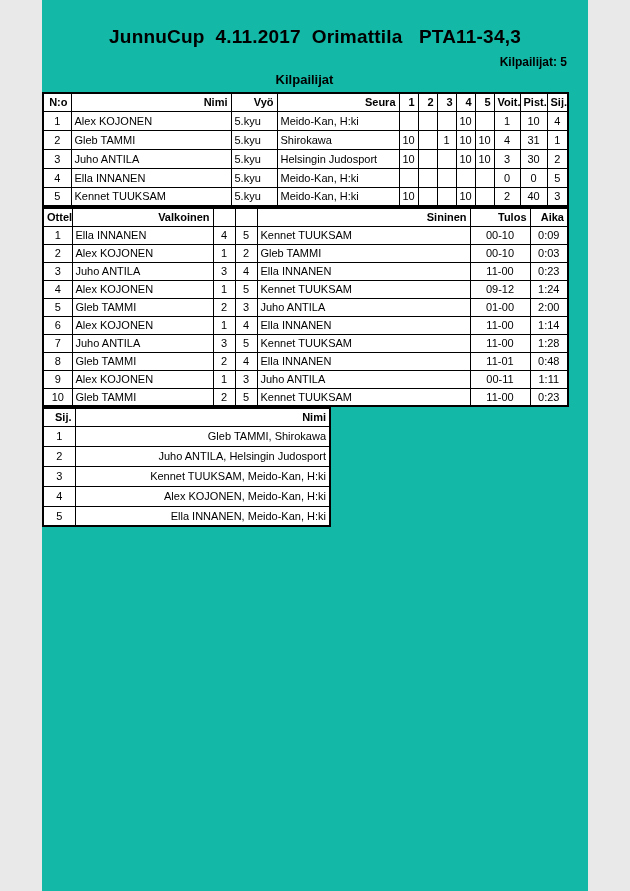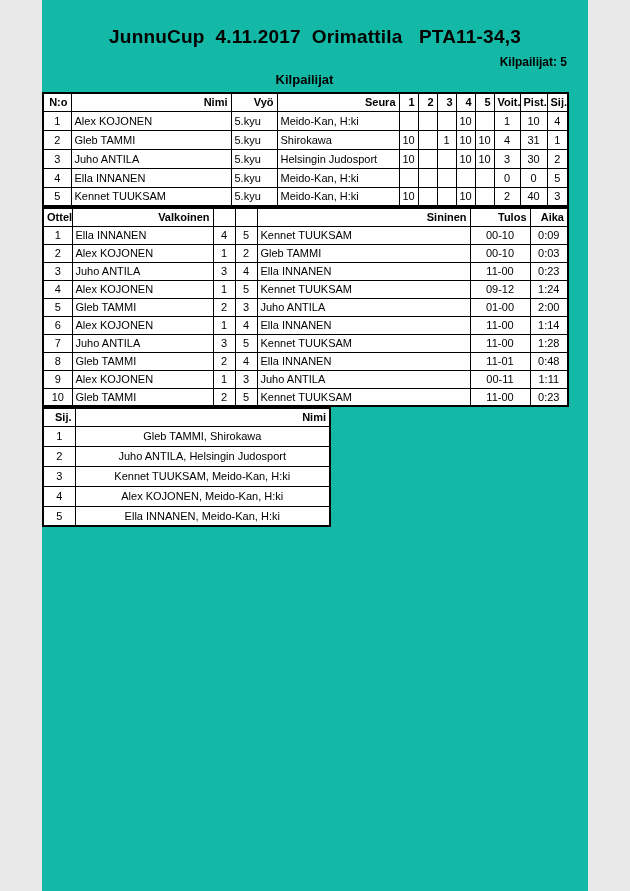--- a/index.html
+++ b/index.html
@@ -39,21 +39,21 @@
   .k-table td:nth-child(2), .k-table td:nth-child(3), .k-table td:nth-child(4) { text-align: left; }
 
   .o-table { width: 525px; }
   .o-table td { text-align: center; }
   .o-table td:nth-child(2), .o-table td:nth-child(5) { text-align: left; }
   .o-table td { height: 18px; }
 
   .t-section { width: 287px; }
   .t-table { width: 287px; }
   .t-table td { text-align: center; height: 20px; }
-  .t-table td:nth-child(2) { text-align: center; }
+  .t-table td:nth-child(2) { text-align: right; }
 </style>
 </head>
 <body>
 
 <div class="page">
 
   <div class="title">JunnuCup  4.11.2017  Orimattila   PTA11-34,3</div>
   <div class="comp-count">Kilpailijat: 5</div>
 
   <div class="content">

